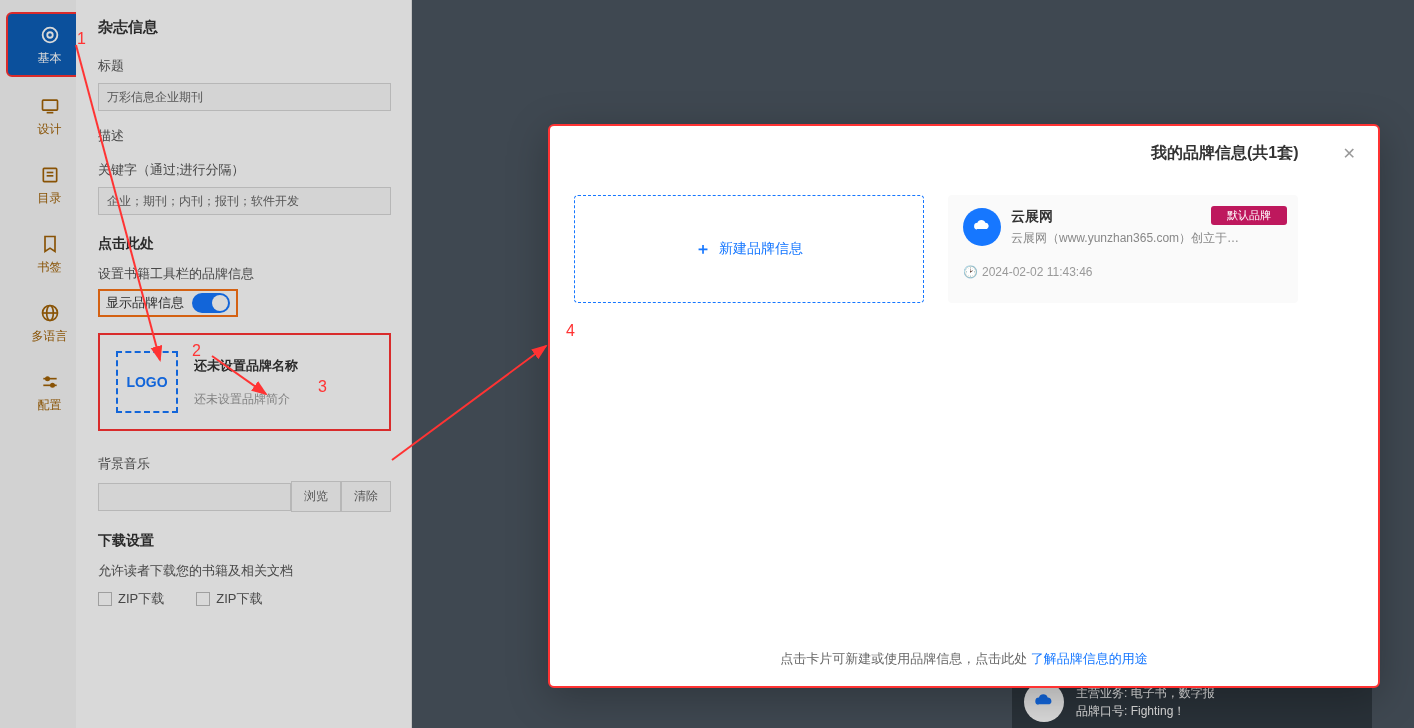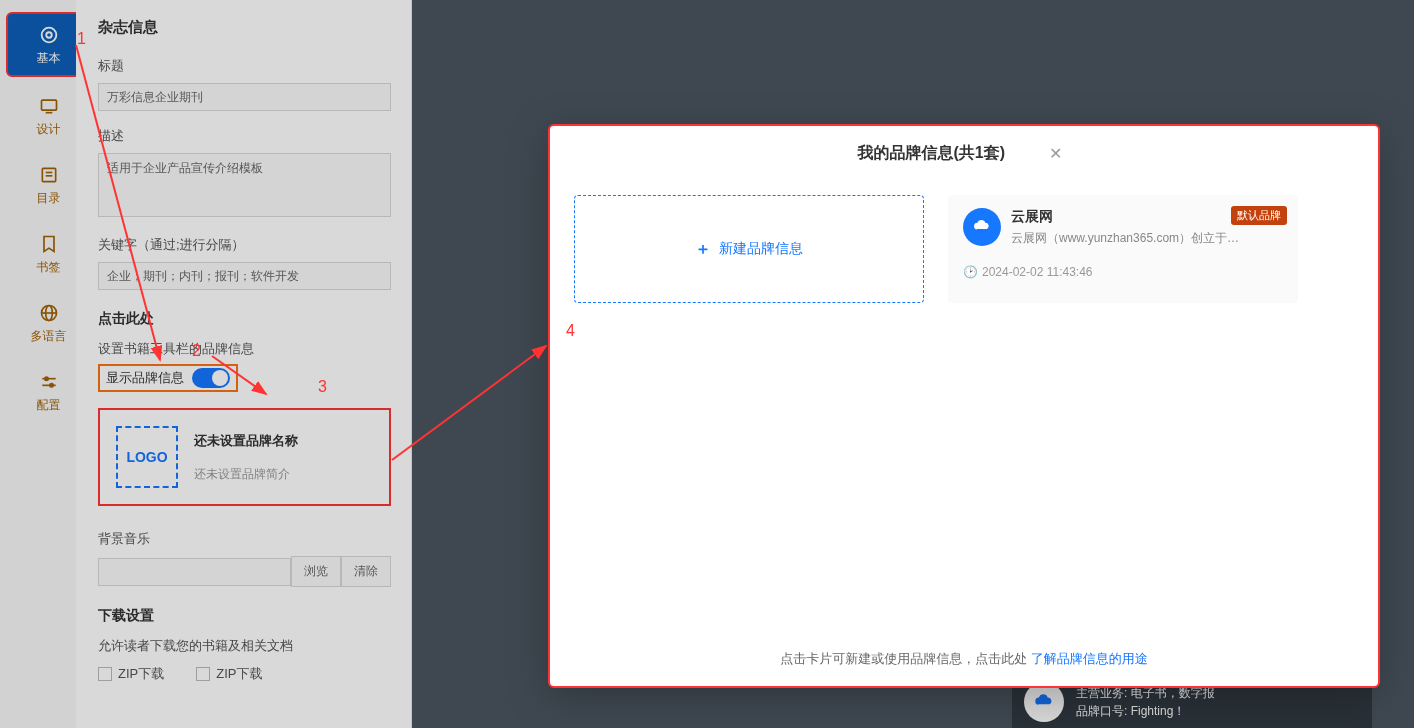--- a/index.html
+++ b/index.html
@@ -14,21 +14,21 @@
       position: relative;
     }
     
     
     .sidebar {
       position: absolute;
       left: 0; top: 0;
       width: 100px;
       height: 728px;
       background: #f7f7f7;
-      border-right: 3px solid #ef4444;
+      border-right: 1px solid #ef4444;
       padding-top: 12px;
     }
     .sidebar-item {
       display: flex;
       flex-direction: column;
       align-items: center;
       gap: 4px;
       padding: 10px 0 8px;
       margin: 0 6px 8px;
       cursor: pointer;
@@ -197,21 +197,21 @@
       height: 564px;
       background: #fff;
       border-radius: 6px;
       border: 2px solid #f33;
       box-shadow: 0 10px 40px rgba(0,0,0,0.25);
       display: flex;
       flex-direction: column;
     }
     .modal-header {
       display: flex;
-      justify-content: center;
+      justify-content: flex-end;
       align-items: center;
       padding: 14px 18px 14px 14px;
       gap: 40px;
     }
     .modal-title { font-size: 16px; font-weight: 600; }
     .modal-close { font-size: 16px; color: #999; cursor: pointer; padding: 4px; }
     .modal-body {
       flex: 1;
       padding: 14px 24px;
       display: flex;
@@ -255,24 +255,24 @@
       align-items: center;
       justify-content: center;
       font-size: 11px;
       flex-shrink: 0;
     }
     .brand-item-name { font-size: 14px; font-weight: 600; margin-bottom: 4px; }
     .brand-item-desc { font-size: 12px; color: #888; white-space: nowrap; overflow: hidden; text-overflow: ellipsis; max-width: 230px; }
     .badge-default {
       position: absolute;
       right: 10px; top: 10px;
-      background: #c2410c;
+      background: #be185d;
       color: #fff;
       font-size: 11px;
-      padding: 2px 6px;
+      padding: 2px 16px;
       border-radius: 3px;
     }
     .brand-time {
       margin-top: 18px;
       font-size: 12px;
       color: #999;
       display: flex;
       align-items: center;
       gap: 4px;
     }
@@ -390,21 +390,20 @@
 <div class="panel">
   <h1>杂志信息</h1>
 
   <div class="field">
     <span class="field-label">标题</span>
     <input class="text-input" value="万彩信息企业期刊" style="">
   </div>
 
   <div class="field">
     <span class="field-label">描述</span>
-    <textarea class="textarea" style="">适用于企业产品宣传介绍模板</textarea>
   </div>
 
   <div class="field">
     <span class="field-label">关键字（通过;进行分隔）</span>
     <input class="text-input" value="企业；期刊；内刊；报刊；软件开发" style="">
   </div>
 
   <div class="section-title">点击此处</div>
   <div class="hint">设置书籍工具栏的品牌信息</div>
 

